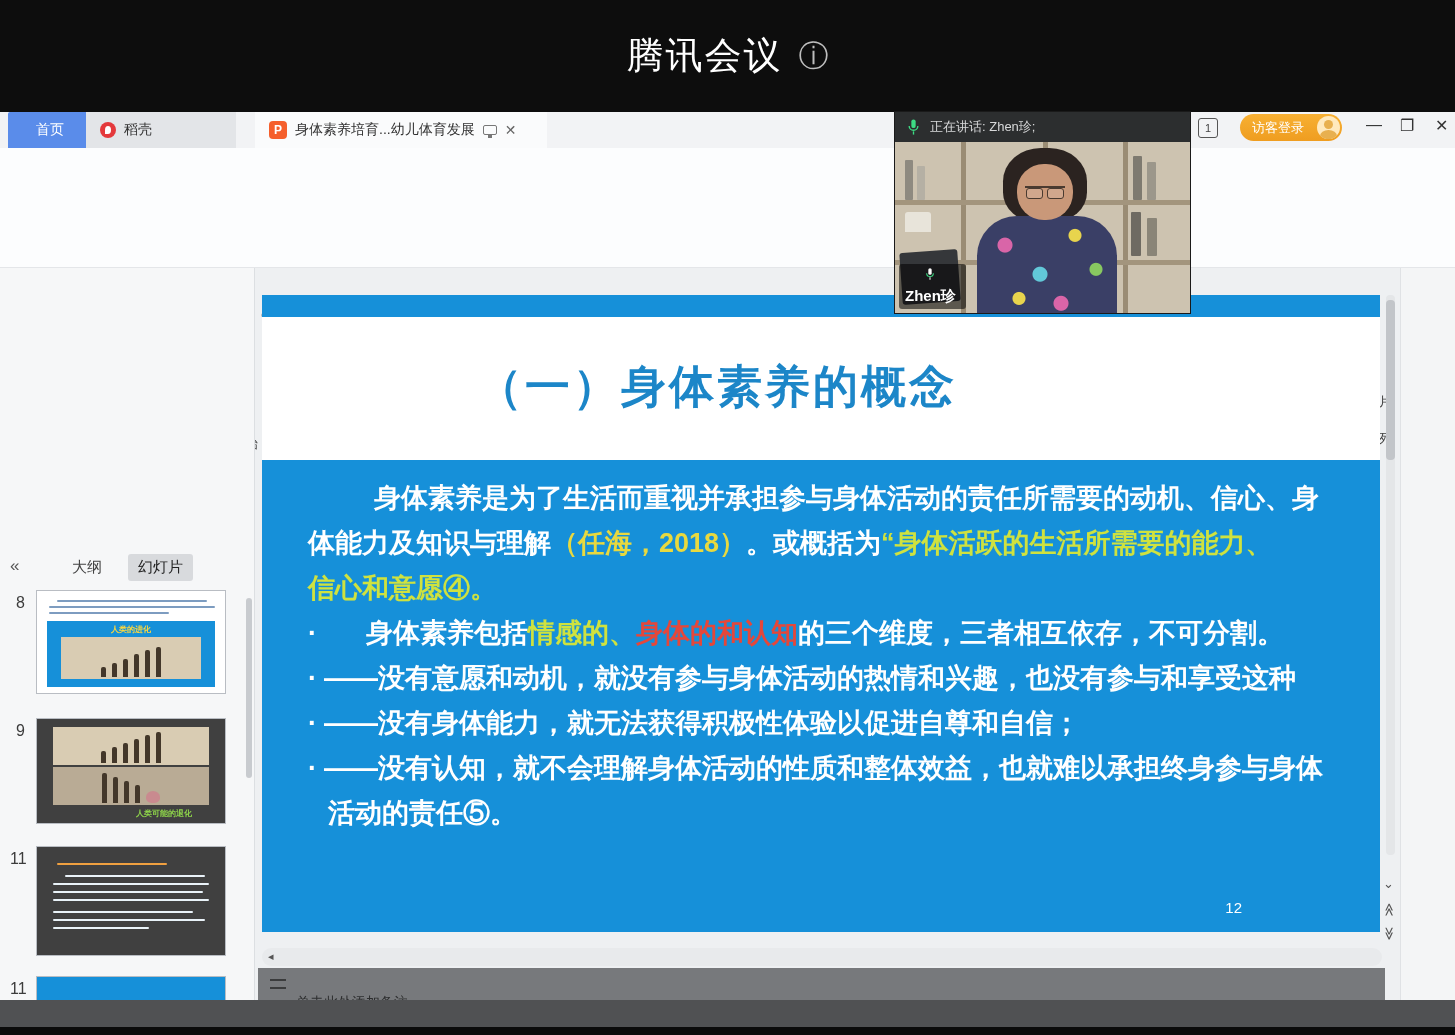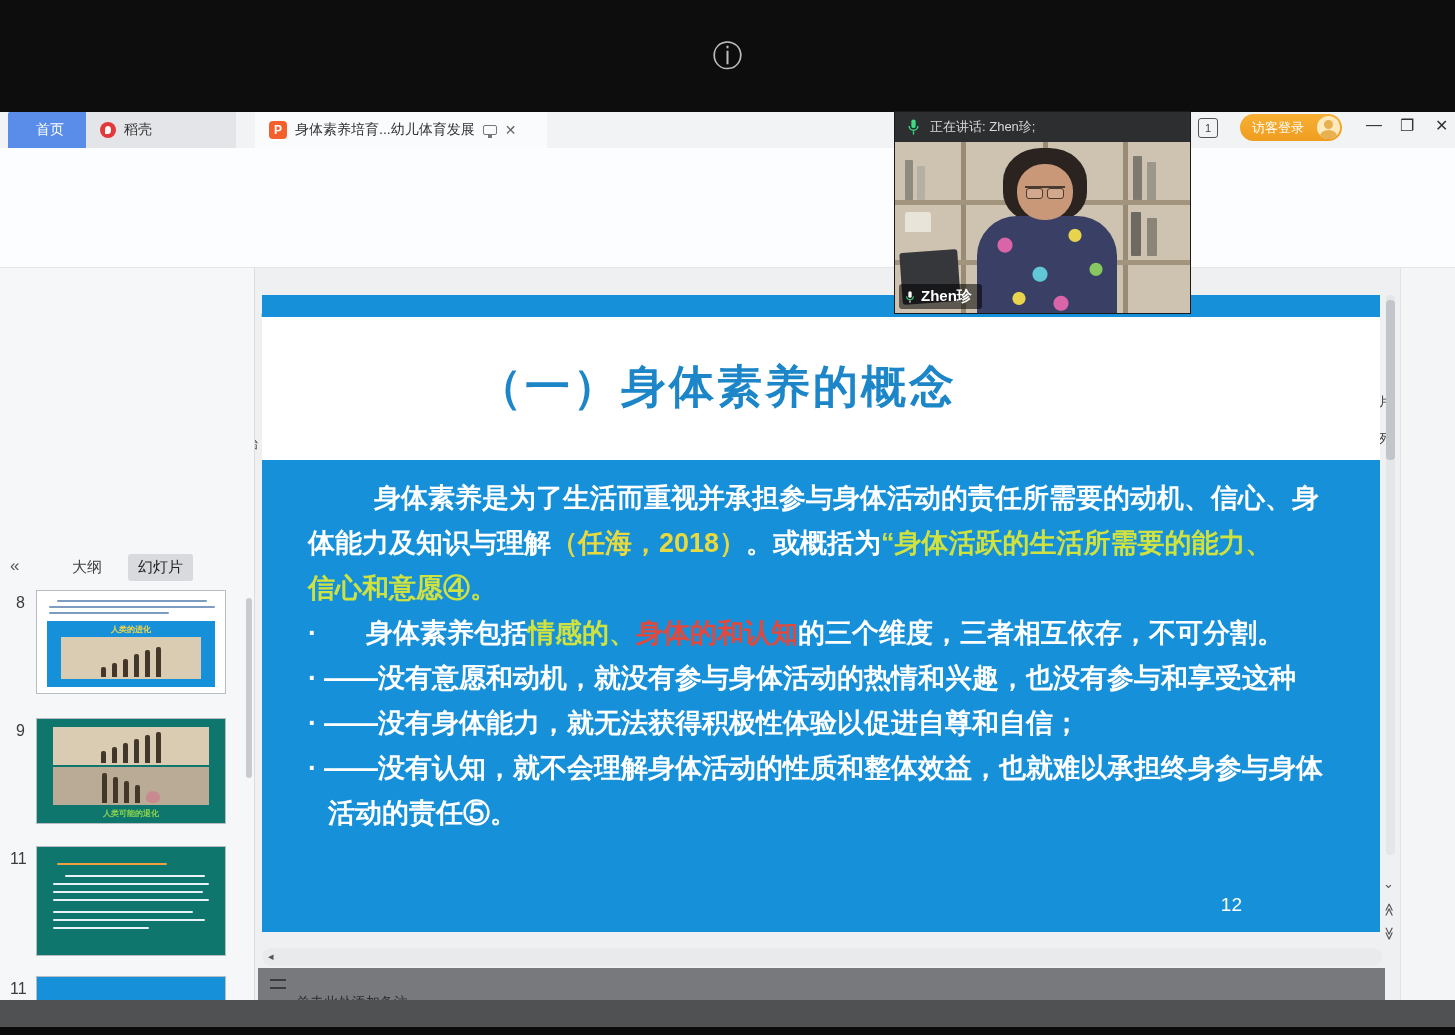--- a/index.html
+++ b/index.html
@@ -93,39 +93,39 @@
   .pic-ic { width:22px; height:18px; border:2px solid #5b5e62; border-radius:2px; }
   .pic-ic:before { content:""; position:absolute; right:2px; top:2px; width:5px; height:5px; border-radius:50%; border:1.5px solid #5b5e62; }
   .layers-ic { width:22px; height:20px; }
   .layers-ic i { position:absolute; left:0; width:20px; height:7px; border:1.6px solid #5b5e62; transform:skewX(-35deg); background:#fcfdfe; }
 
   
   .sidebar { left:0; top:268px; width:255px; height:732px; background:#f6f7f8; border-right:1px solid #dcdfe2; }
   .sb-tab { top:20px; font-size:15px; color:#444; }
   .sb-tab.on { background:#d8dadd; border-radius:3px; padding:4px 10px; color:#222; }
   .thumb { position:absolute; left:36px; width:190px; background:#fff; border:1px solid #b9bdc3; overflow:hidden; }
-  .th-blue { background:#0f766e; }
+  .th-blue { background:#404040;padding-left:33px; }
   .tline { position:absolute; height:2px; border-radius:1px; }
   .strip { position:absolute; background:#d9ccb3; display:flex; align-items:flex-end; justify-content:center; gap:6px; padding:2px 6px; }
   .fig { width:5px; background:#43372a; border-radius:2px 2px 0 0; }
   .tcap { position:absolute; width:100%; text-align:center; font-size:8px; font-weight:bold; }
   .sb-scroll { left:246px; top:330px; width:6px; height:180px; background:#c8cbcf; border-radius:3px; }
 
   
   .slide { left:262px; top:295px; width:1118px; height:637px; background:#fff; }
   .slide .topband { position:absolute; left:0; top:0; width:100%; height:22px; background:#1690d9; }
   .slide .stitle { position:absolute; left:215px; top:62px; font-size:45px; font-weight:bold; color:#1c86c8; letter-spacing:3px; }
   .sbody { position:absolute; left:0; top:165px; width:100%; height:472px; background:#1690d9;
     padding:16px 28px 0 46px; font-weight:bold; font-size:27px; color:#fff; }
   .sline { height:45px; line-height:45px; white-space:nowrap; }
   .ind1 { text-indent:66px; }
   .bl { display:inline-block; width:58px; }
   .bs { display:inline-block; width:16px; }
   .y { color:#e8d93f; } .g { color:#cfe23f; } .r { color:#e5473a; }
-  .pagenum { position:absolute; right:138px; bottom:16px; font-size:19px; color:#fff; font-weight:normal; }
+  .pagenum { position:absolute; right:138px; bottom:16px; font-size:15px; color:#fff; font-weight:normal; }
 
   .hscroll { left:262px; top:948px; width:1120px; height:18px; background:#e8eaec; border-radius:9px; }
   .notesbar { left:258px; top:968px; width:1127px; height:32px; background:#77797c; display:flex; align-items:center; gap:10px; padding-left:12px; }
   .notesbar .txt { font-size:14px; color:#2d2e2f;margin-top:37px; }
   .nlist { width:16px; height:10px; border-top:2px solid #3a3b3c; border-bottom:2px solid #3a3b3c; }
 
   .vscroll { left:1386px; top:295px; width:9px; height:560px; background:#e4e6e8; border-radius:4px; }
   .vthumb { left:1386px; top:300px; width:9px; height:160px; background:#c2c5c9; border-radius:4px; }
   .navg { left:1383px; font-size:13px; color:#555; }
   .rot90 { display:inline-block; transform:rotate(90deg); }
@@ -153,28 +153,29 @@
   .glasses:before { left:1px; } .glasses:after { right:1px; }
   .bodyshape { position:absolute; left:82px; top:74px; width:140px; height:97px; border-radius:40px 40px 0 0;
     background:radial-gradient(circle at 20% 30%, #d965a8 0 7px, transparent 8px),
       radial-gradient(circle at 70% 20%, #e8d44d 0 6px, transparent 7px),
       radial-gradient(circle at 45% 60%, #62c8d8 0 7px, transparent 8px),
       radial-gradient(circle at 85% 55%, #88c860 0 6px, transparent 7px),
       radial-gradient(circle at 30% 85%, #e8d44d 0 6px, transparent 7px),
       radial-gradient(circle at 60% 90%, #d965a8 0 7px, transparent 8px),
       #3a3f66; }
   .vlabel { position:absolute; left:4px; bottom:4px; background:rgba(0,0,0,.55); border-radius:3px;
-    display:flex; align-items:center; gap:6px; padding:3px 10px 3px 6px; color:#fff; font-size:15px; font-weight:bold; }
+    display:flex; align-items:center; gap:6px; padding:3px 10px 3px 6px; color:#fff; font-size:15px; font-weight:bold;flex-direction:column; }
 </style>
 </head>
 <body>
 
 <div id="app">
 
   <div class="abs topbar">
+    <span class="mtitle">腾讯会议</span>
     <span class="info">ⓘ</span>
   </div>
 
   <div class="abs tabbar">
     <div class="tab tab-home">
       <span>首页</span>
     </div>
     <div class="tab tab-docer">
       <span class="docer-ic"></span>
       <span>稻壳</span>

